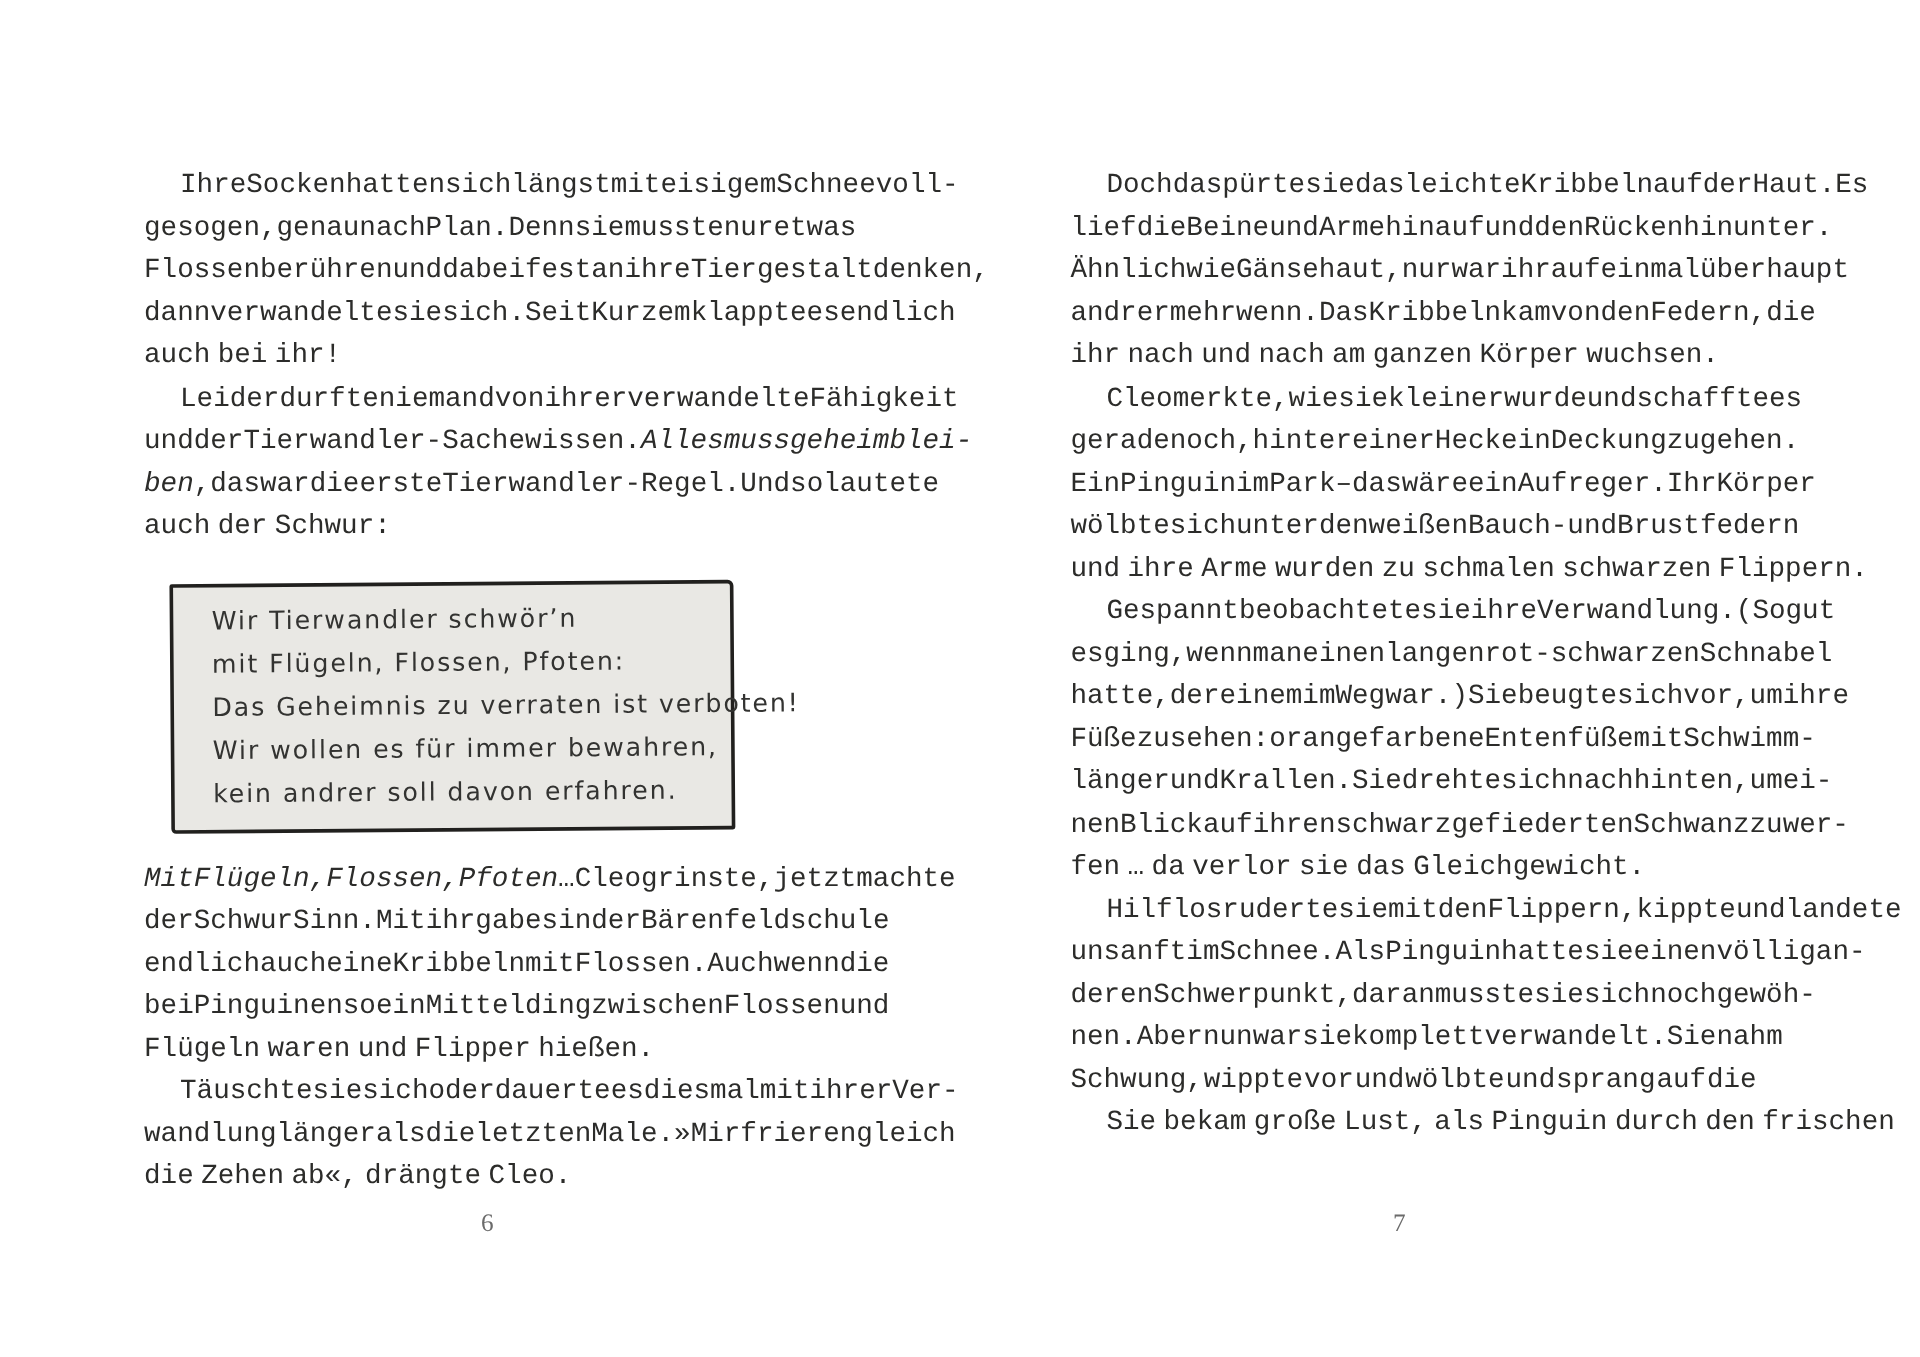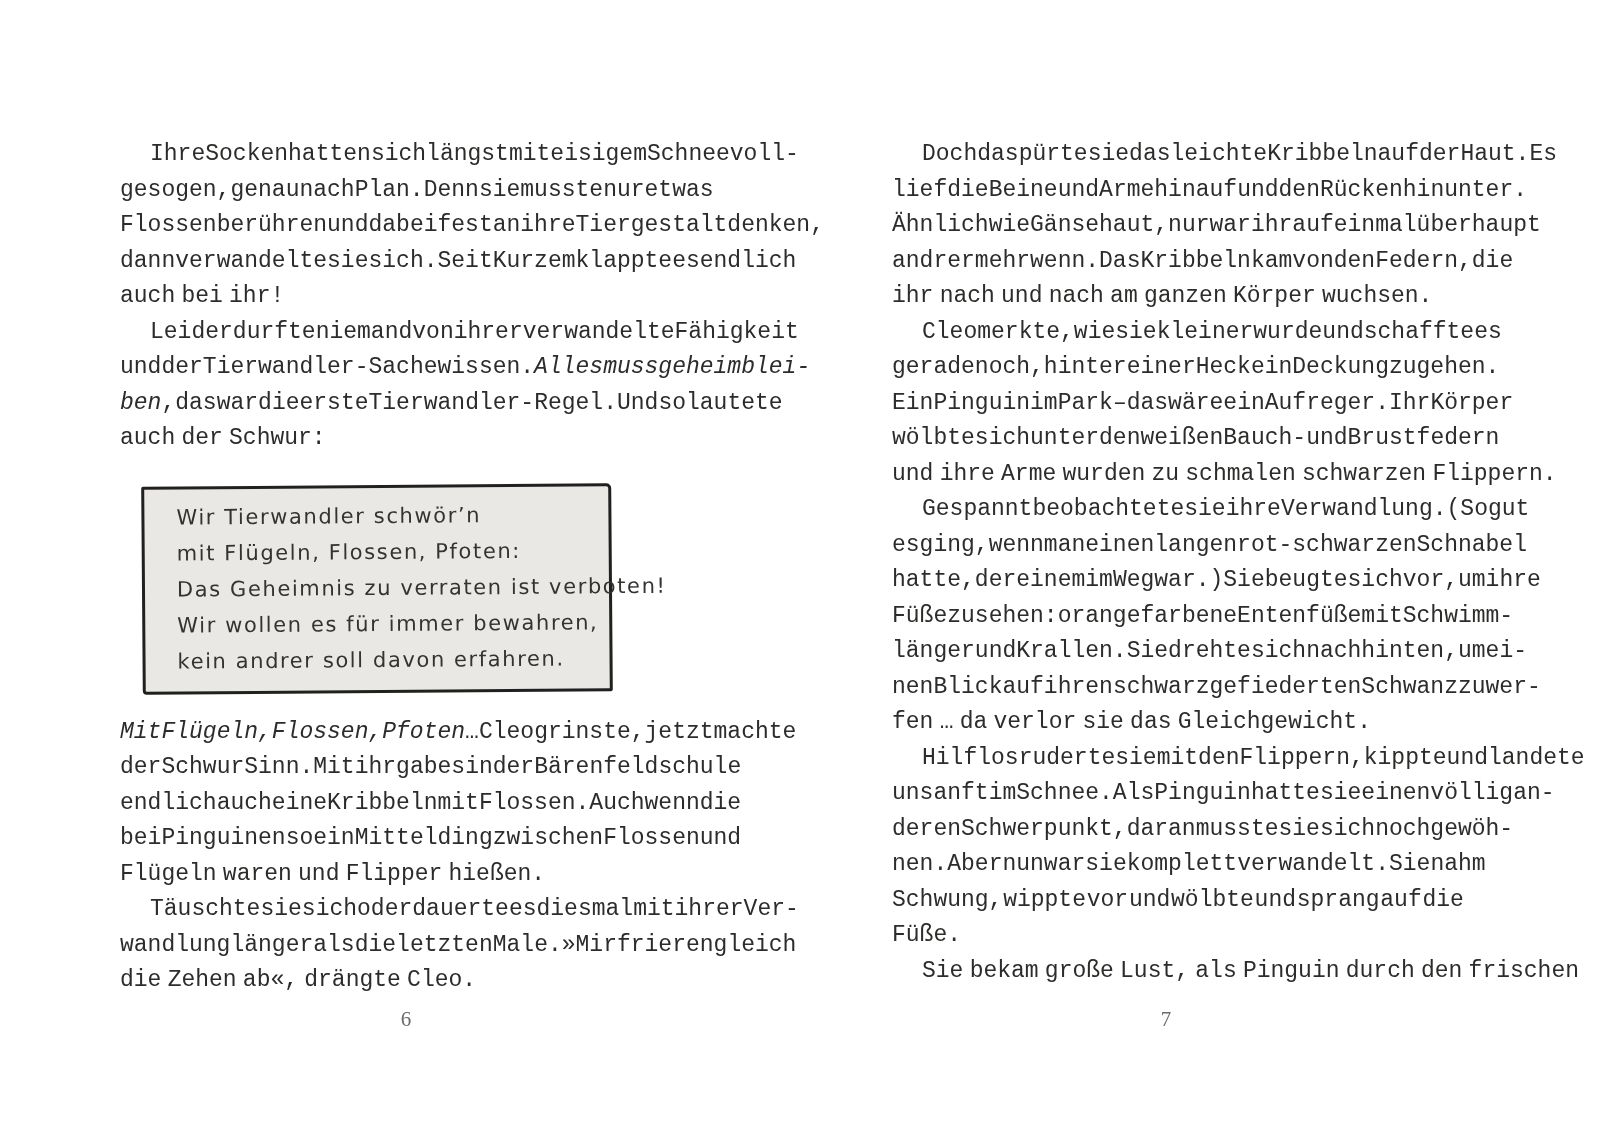--- a/index.html
+++ b/index.html
@@ -488,23 +488,20 @@
             <span class="word"><span>Schwung,</span></span>
             <span class="word"><span>wippte</span></span>
             <span class="word"><span>vor</span></span>
             <span class="word"><span>und</span></span>
             <span class="word"><span>wölbte</span></span>
             <span class="word"><span>und</span></span>
             <span class="word"><span>sprang</span></span>
             <span class="word"><span>auf</span></span>
             <span class="word"><span>die</span></span>
           </div>
-          <div class="line ll">
-            <span class="word"><span>Füße.</span></span>
-          </div>
         </div>
         <div class="para">
           <div class="line ll indent">
             <span class="word"><span>Sie</span></span>
             <span class="word"><span>bekam</span></span>
             <span class="word"><span>große</span></span>
             <span class="word"><span>Lust,</span></span>
             <span class="word"><span>als</span></span>
             <span class="word"><span>Pinguin</span></span>
             <span class="word"><span>durch</span></span>

